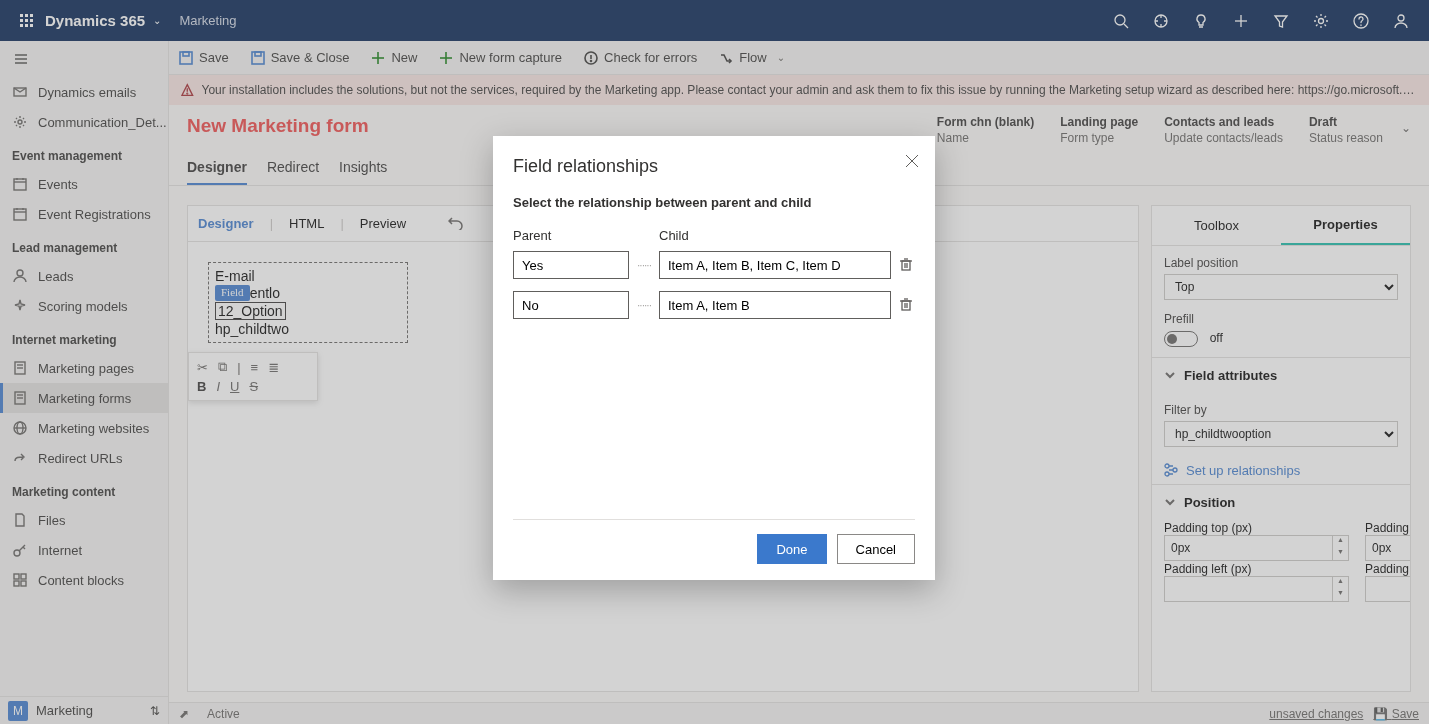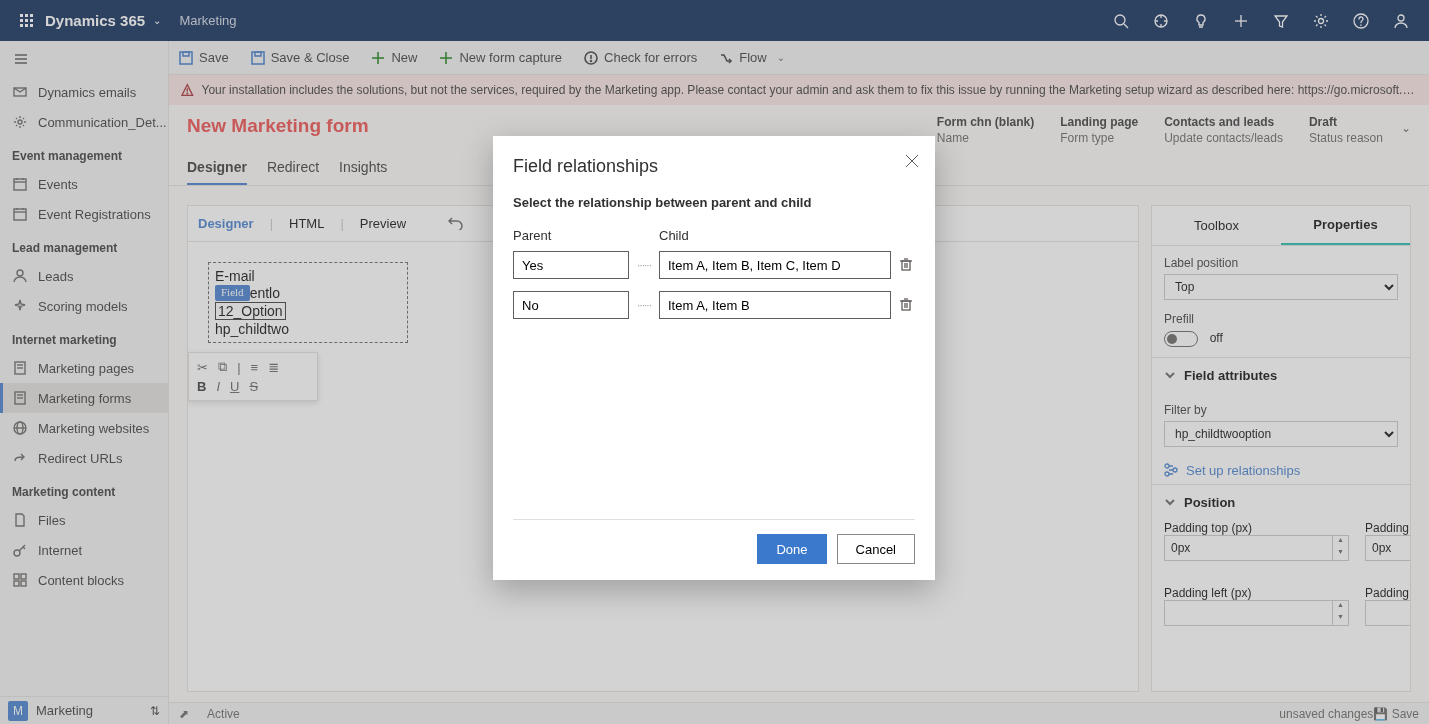--- a/index.html
+++ b/index.html
@@ -83,29 +83,29 @@
 .props-tabs .pt { flex: 1; display: flex; align-items: center; justify-content: center; cursor: pointer; }
 .props-tabs .pt.active { border-bottom: 2px solid #14b8a6; font-weight: 600; }
 .prop-body { padding: 10px 12px; }
 .prop-body label { font-size: 12px; color: #323130; display: block; margin-bottom: 4px; }
 .prop-body select, .prop-body input[type=text] { width: 100%; height: 26px; border: 1px solid #c8c6c4; font-size: 12px; padding: 0 6px; background: #fff; }
 .toggle { width: 34px; height: 16px; border: 1px solid #605e5c; border-radius: 10px; position: relative; display: inline-block; vertical-align: middle; }
 .toggle::after { content: ''; width: 10px; height: 10px; background: #605e5c; border-radius: 50%; position: absolute; left: 2px; top: 2px; }
 .sect-head { display: flex; align-items: center; gap: 8px; padding: 10px 12px; border-top: 1px solid #e1dfdd; font-weight: 600; }
 .sect-head svg { width: 12px; height: 12px; stroke: #605e5c; fill: none; stroke-width: 2; }
 .link-row { display: flex; align-items: center; gap: 8px; color: #3b79cc; padding: 6px 12px; cursor: pointer; font-size: 13px; }
-.pad-grid { display: grid; grid-template-columns: 1fr 1fr; gap: 24px 16px; padding: 0 12px; }
+.pad-grid { display: grid; grid-template-columns: 1fr 1fr; gap: 0 16px; padding: 0 12px; }
 .pad-grid .num { display: flex; }
 .pad-grid .num input { flex: 1; height: 26px; border: 1px solid #c8c6c4; padding: 12px 6px; font-size: 12px; }
 .pad-grid .num .spin { width: 16px; display: flex; flex-direction: column; border: 1px solid #c8c6c4; border-left: none; }
 .pad-grid .num .spin span { flex: 1; font-size: 7px; text-align: center; color: #605e5c; }
 
 
 .statusbar { position: absolute; bottom: 0; left: 169px; right: 0; height: 22px; background: #f3f2f1; border-top: 1px solid #e1dfdd; display: flex; align-items: center; padding: 0 10px; font-size: 12px; color: #605e5c; gap: 18px; }
-.statusbar .r { margin-left: auto; display: flex; gap: 0; }
+.statusbar .r { margin-left: auto; display: flex; gap: 10px; text-decoration: underline; }
 
 
 .mask { position: absolute; inset: 0; background: rgba(128,128,128,0.35); }
 
 
 .modal { position: absolute; top: 136px; left: 493px; width: 442px; background: #fff; box-shadow: 0 10px 30px rgba(0,0,0,0.25); padding: 20px 20px 16px 20px; font-size: 13px; color: #323130; }
 .modal h2 { font-size: 18px; font-weight: 400; margin-bottom: 18px; }
 .modal .close { position: absolute; top: 18px; right: 16px; cursor: pointer; }
 .modal .sub { font-weight: 600; margin-bottom: 18px; font-size: 13px; }
 .modal .cols { display: flex; gap: 30px; margin-bottom: 8px; }

